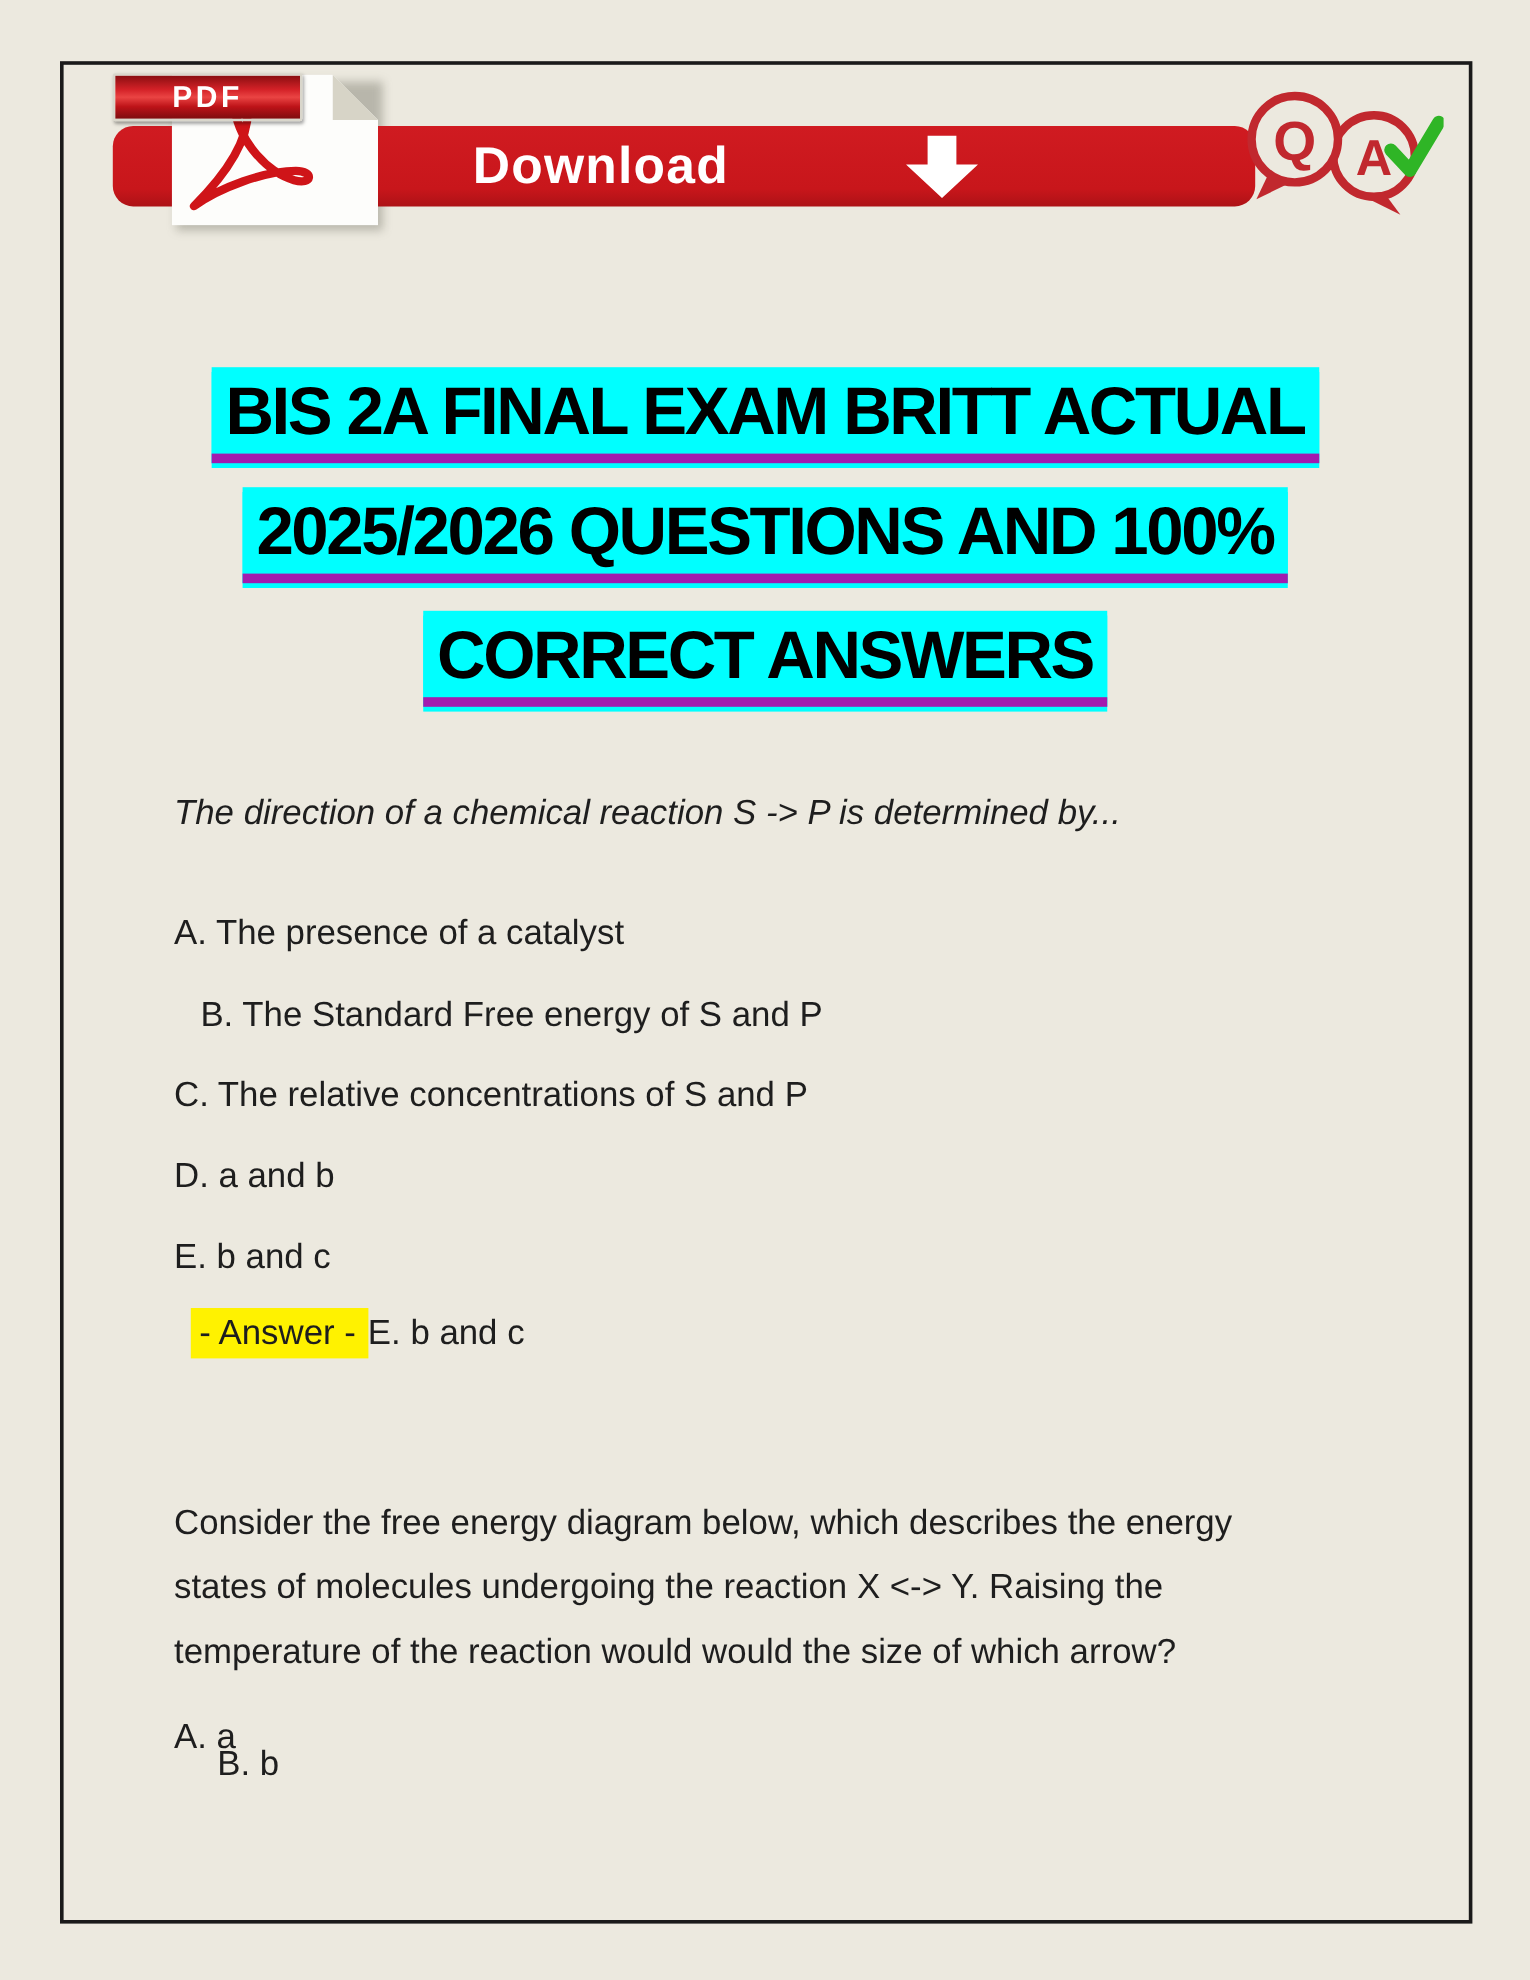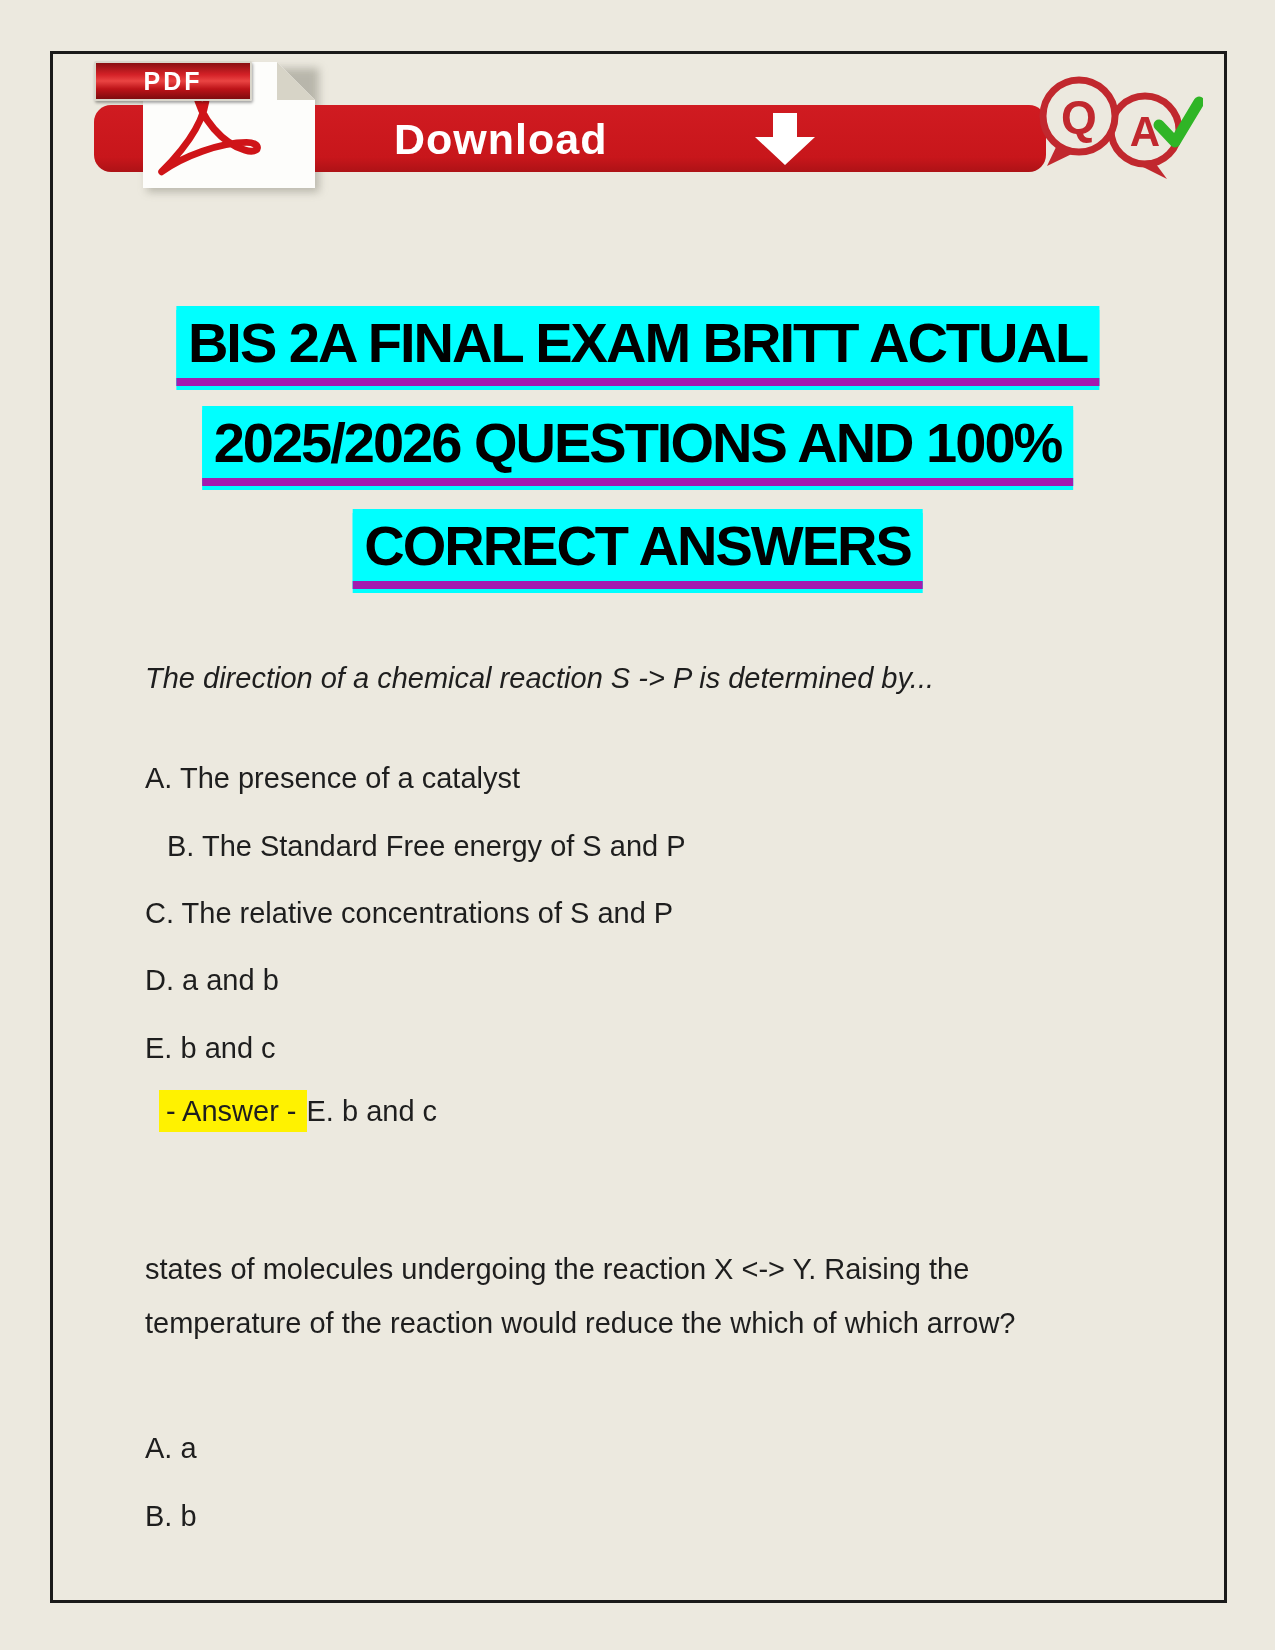--- a/index.html
+++ b/index.html
@@ -77,21 +77,21 @@
 
   .answer-row{
     left:143px;top:1090px;display:flex;align-items:stretch;
     font-size:29px;line-height:42px;white-space:nowrap;
   }
   .answer-hl{background:#fff200;padding:0 10px 0 7px;display:inline-block;margin-left:16px;}
   .answer-rest{display:inline-block;}
 
   .q2{left:145px;top:1242px;font-size:29px;line-height:54px;}
   .q2 span{display:block;white-space:nowrap;}
-  .opt2-a{top:1432px;} .opt2-b{top:1500px;}
+  .opt2-a{top:1432px;} .opt2-b{top:1454px;margin-left:36px;}
 </style>
 </head>
 <body>
 
 <div class="abs frame"></div>
 
 <div class="abs dl-banner">
   <div class="pdf-shadow"></div>
   <div class="dl-bar">
     <span class="dl-text">Download</span>
@@ -129,17 +129,18 @@
 <div class="abs body-line opt-c">C. The relative concentrations of S and P</div>
 <div class="abs body-line opt-d">D. a and b</div>
 <div class="abs body-line opt-e">E. b and c</div>
 
 <div class="abs answer-row">
   <span class="answer-hl">- Answer -</span>
   <span class="answer-rest">E. b and c</span>
 </div>
 
 <div class="abs q2">
+  <span>Consider the free energy diagram below, which describes the energy</span>
   <span>states of molecules undergoing the reaction X &lt;-&gt; Y. Raising the</span>
-  <span>temperature of the reaction would reduce the which of which arrow?</span>
+  <span>temperature of the reaction would would the size of which arrow?</span>
 </div>
 <div class="abs body-line opt2-a">A. a</div>
 <div class="abs body-line opt2-b">B. b</div>
 
 </body></html>

